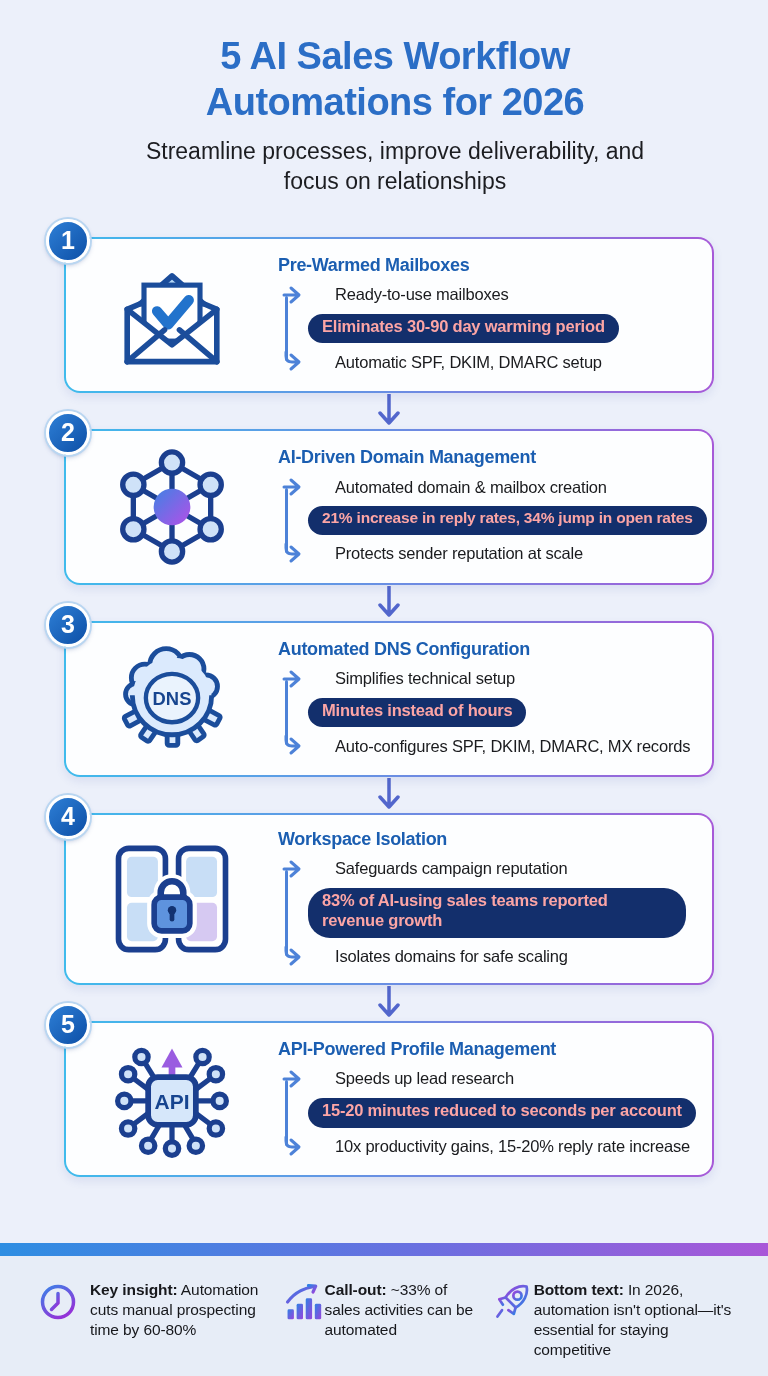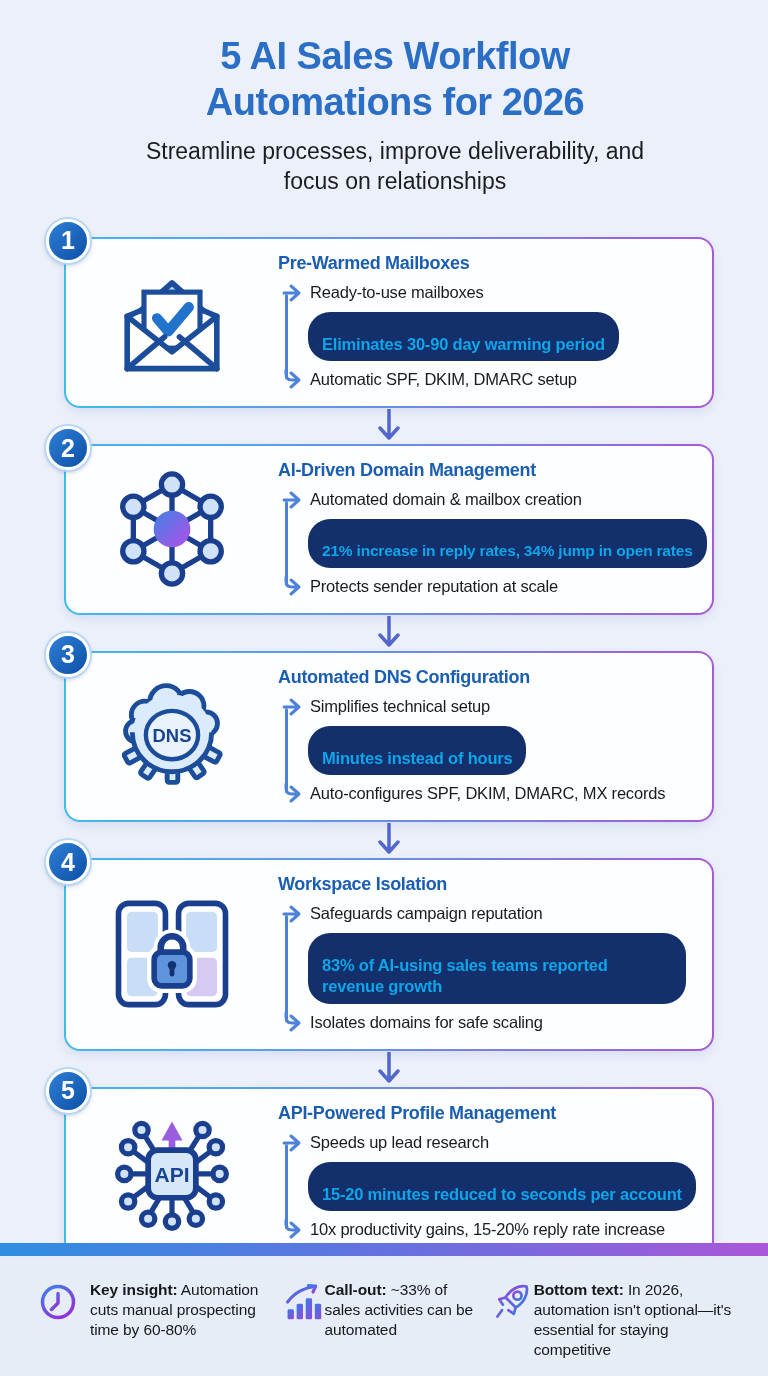--- a/index.html
+++ b/index.html
@@ -46,31 +46,31 @@
   .text-col { flex:1; padding-right:8px; min-width:0; }
   .card-title {
     font-size:18px; font-weight:bold; color:#1b5eb1; letter-spacing:-0.3px;
     margin-bottom:7px; white-space:nowrap;
   }
   .bullets { position:relative; }
   .bullets::before {
     content:""; position:absolute; left:7px; top:13px; bottom:13px;
     width:2.5px; background:#4d82d8; border-radius:2px;
   }
-  .bullet-row { display:flex; align-items:center; }
+  .bullet-row { display:flex; align-items:center;gap:25px; }
   .gutter { flex:0 0 32px; display:flex; align-items:center; }
   .bullet-text {
     font-size:16.5px; color:#1a1b1e; letter-spacing:-0.2px; white-space:nowrap;
     line-height:1.45;
   }
   .pill {
     display:inline-block; margin:7px 0 7px 30px;
-    background:#132f6c; color:#0ea5e9; font-weight:bold;
+    background:#132f6c; color:#fca5a5; font-weight:bold;
     font-size:16.5px; letter-spacing:-0.2px; white-space:nowrap;
-    padding:22px 14px 7px; border-radius:22px; line-height:1.25;
+    padding:2px 14px 7px; border-radius:22px; line-height:1.25;
   }
   .pill.wrap { display:block; margin-right:2px; white-space:normal; }
   .connector { height:36px; display:flex; justify-content:center; align-items:center; }
   
   .divider-bar {
     position:absolute; left:0; right:0; bottom:120px; height:13px;
     background:linear-gradient(90deg,#2e8ee2 0%, #6a6fe0 55%, #a957d8 100%);
   }
   .footer {
     position:absolute; left:0; right:0; bottom:0; height:120px;

